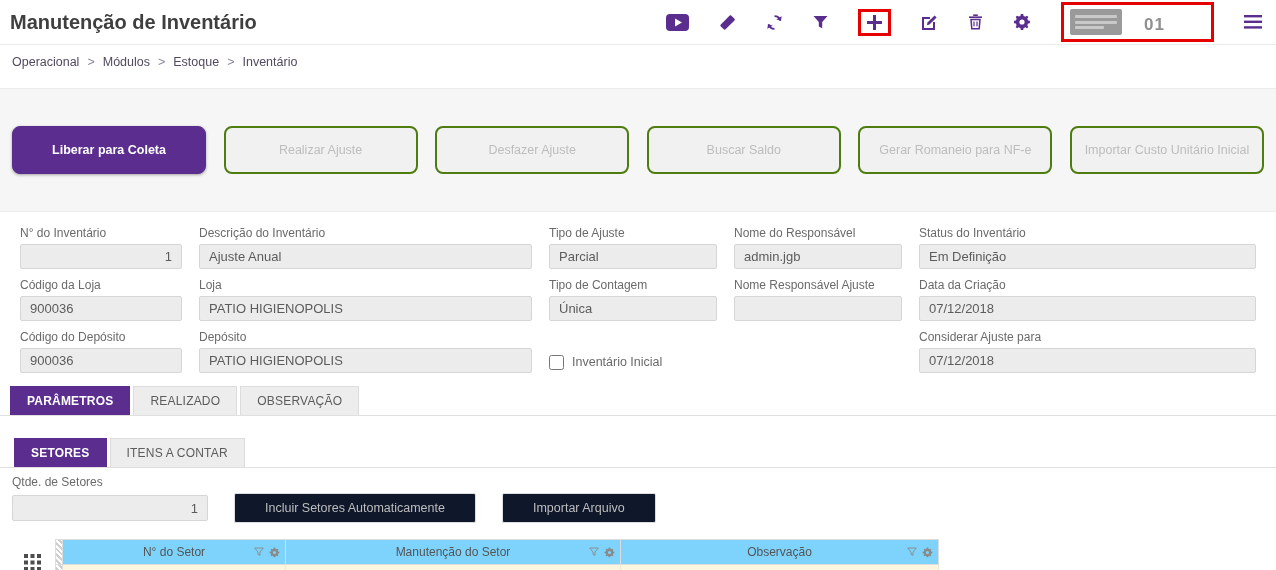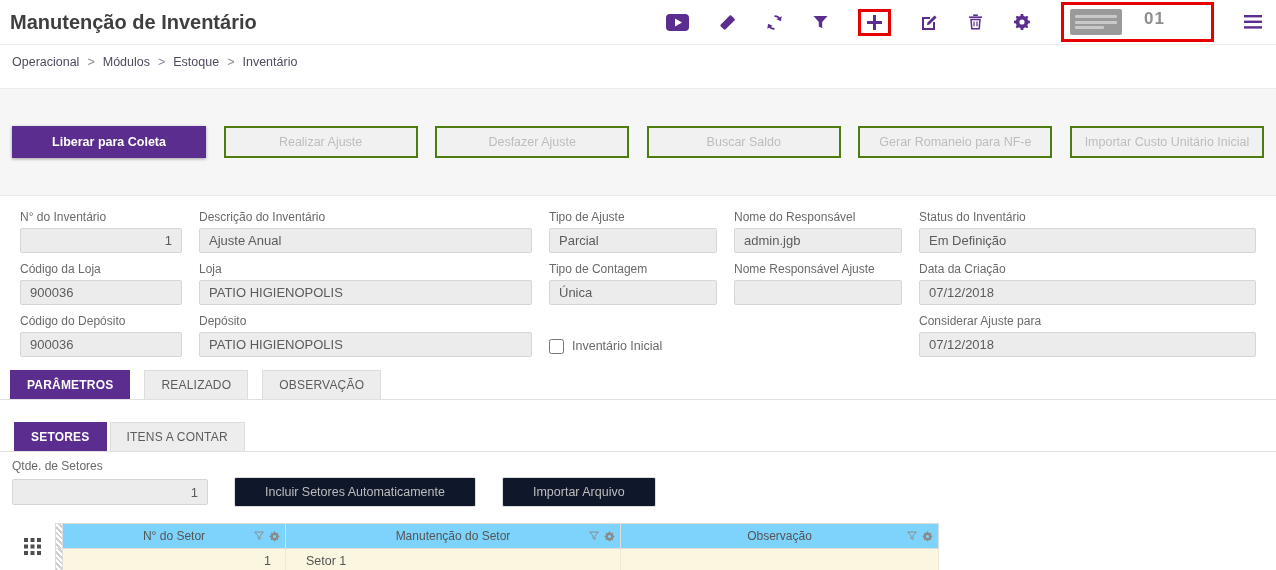--- a/index.html
+++ b/index.html
@@ -11,44 +11,44 @@
   body{
     margin:0;width:1276px;height:570px;overflow:hidden;background:#fff;
     font-family:"Liberation Sans",sans-serif;color:#555;font-size:13px;
   }
   
   .header{display:flex;justify-content:space-between;align-items:center;height:44px;padding:0 14px 0 10px}
   .title{font-size:20px;font-weight:700;color:#3f3f3f;margin:0}
   .hicons{display:flex;align-items:center;gap:30px}
   .hicon{display:inline-flex;align-items:center;justify-content:center;color:var(--accent);cursor:pointer}
   .red-box{border:3px solid var(--highlight);padding:3px 6px}
-  .badge-box{display:inline-flex;align-items:flex-start;gap:22px;border:3px solid var(--highlight);padding:4px 46px 4px 6px;cursor:pointer}
+  .badge-box{display:inline-flex;align-items:flex-end;gap:22px;border:3px solid var(--highlight);padding:4px 46px 4px 6px;cursor:pointer}
   .badge-card{width:52px;height:26px;background:#9a9a9a;border-radius:2px;display:flex;flex-direction:column;justify-content:space-evenly;padding:4px 5px}
   .badge-card i{display:block;height:3px;background:#c9c9c9;border-radius:1px}
   .badge-card i:last-child{width:70%}
   .badge-count{font-size:17px;font-weight:bold;color:#8f8f8f;letter-spacing:1px}
   
   .breadcrumb{display:flex;align-items:center;gap:8px;height:34px;padding:0 12px;border-top:1px solid #ececec;font-size:12.5px;color:#514a5e}
   .crumb{cursor:pointer}
   .sep{color:#8a8595}
   
   .band{background:#f6f6f6;border-top:1px solid #ececec;border-bottom:1px solid #ececec;margin-top:10px;padding:37px 12px;display:flex;justify-content:space-between}
-  .btn{flex:0 0 194px;height:32px;font-size:12.5px;border-radius:0;font-family:inherit;cursor:pointer}
+  .btn{flex:0 0 194px;height:48px;font-size:12.5px;border-radius:8px;font-family:inherit;cursor:pointer}
   .btn.primary{background:var(--accent);color:#fff;border:1px solid var(--accent);box-shadow:0 1px 3px rgba(0,0,0,.35);font-weight:bold}
   .btn.off{background:#f1f1f1;color:#bdbdbd;border:2px solid #4d7c0f}
   
   .fields{padding:14px 20px 2px;background:#fff}
   .frow{display:grid;grid-template-columns:162px 333px 168px 168px 1fr;column-gap:17px;margin-bottom:9px}
   .field label{display:block;font-size:12px;color:#6a6a6a;margin-bottom:4px}
   .inp{width:100%;height:25px;background:#ececec;border:1px solid #d6d6d6;border-radius:2px;padding:0 9px;font-size:13px;color:#5c5c5c;font-family:inherit}
   .inp.num{text-align:right}
   .checkfield{display:flex;align-items:center;gap:8px;margin-top:21px;font-size:12.5px;color:#6a6a6a;cursor:pointer}
   .checkfield input{width:15px;height:15px;margin:0}
   
-  .tabs{display:flex;gap:14px;padding:0 10px;border-bottom:1px solid #e0e0e0;margin-top:2px}
+  .tabs{display:flex;gap:3px;padding:0 10px;border-bottom:1px solid #e0e0e0;margin-top:2px}
   .subtabs{display:flex;gap:3px;padding:0 14px;border-bottom:1px solid #e0e0e0;margin-top:22px}
   .tab{height:29px;display:flex;align-items:center;padding:0 16px;font-size:12px;background:#ededed;border:1px solid #dcdcdc;border-bottom:none;color:#5c5c5c;cursor:pointer;letter-spacing:.2px}
   .tab.active{background:var(--accent);color:#fff;border-color:var(--accent);font-weight:bold}
   
   .qtde{padding:7px 12px 0}
   .qtde-label{font-size:12px;color:#6a6a6a;display:block;margin-bottom:4px}
   .qtde-row{display:flex;align-items:center;gap:26px}
   .qtde-row .inp{width:196px;height:26px}
   .btn2{height:30px;padding:0 30px;background:#0f172a;border:1px solid #ddd;color:#bdbdbd;font-size:12.5px;border-radius:2px;font-family:inherit;cursor:pointer}
   

